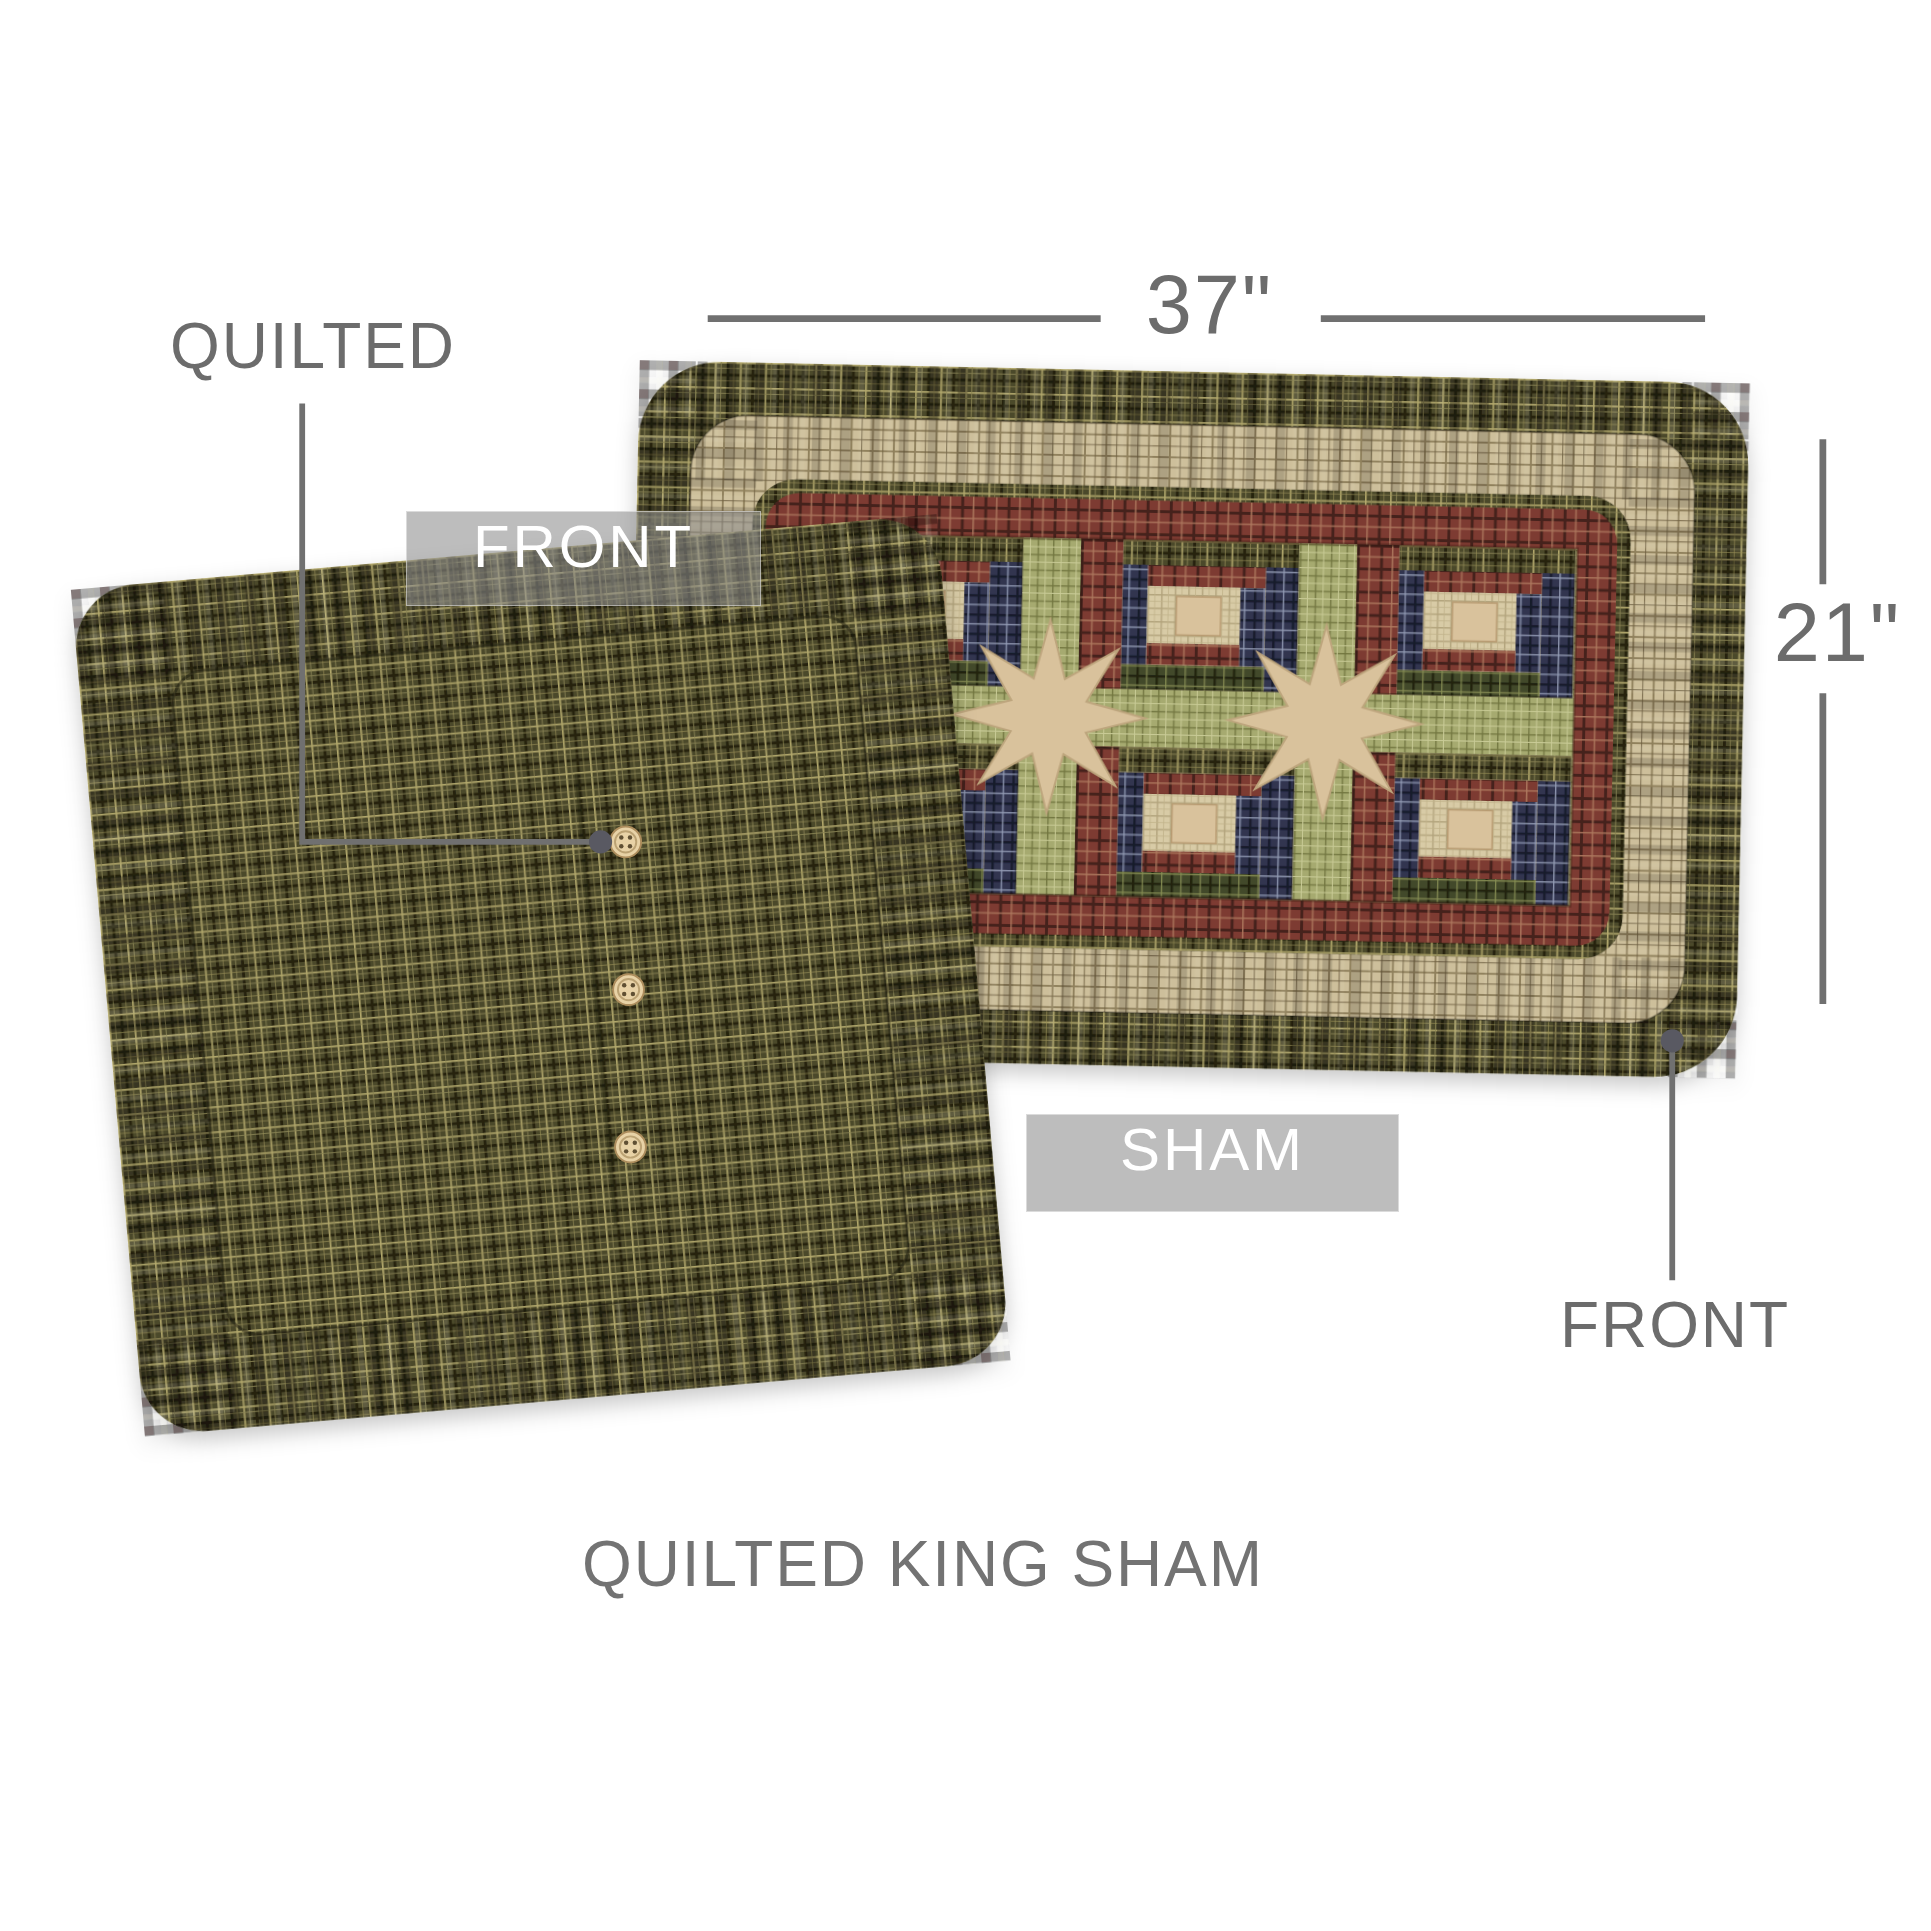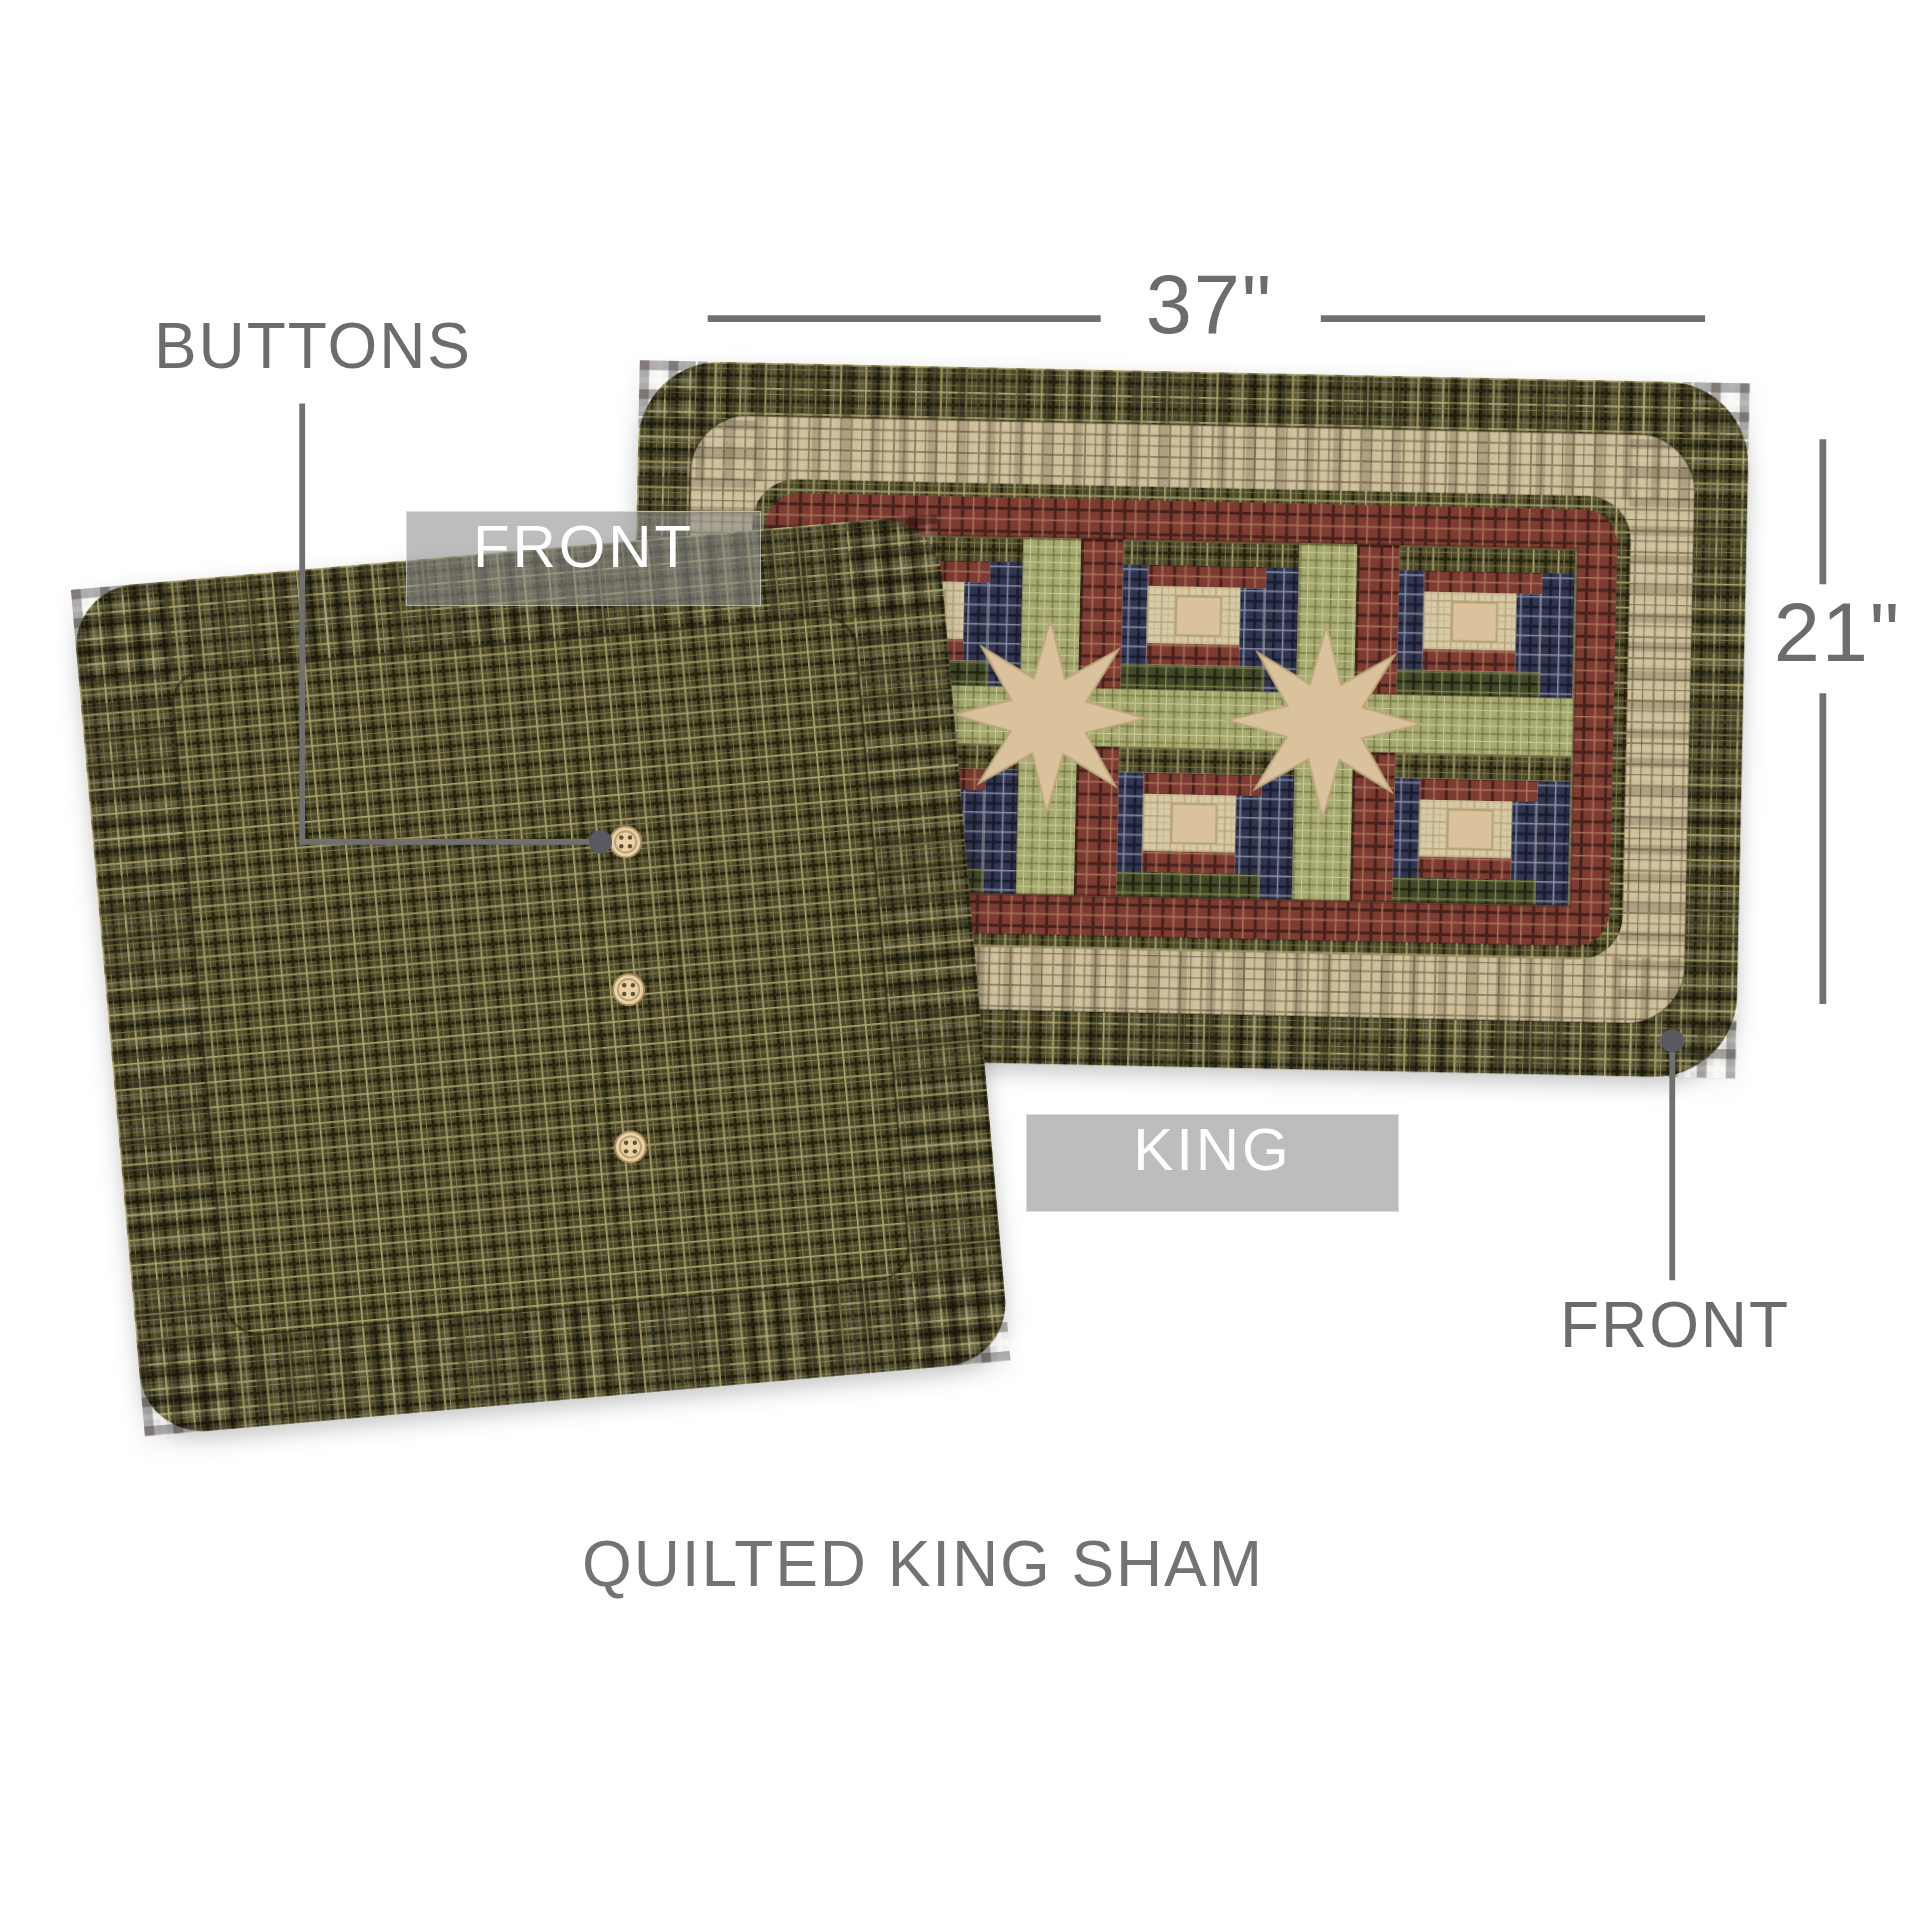--- a/index.html
+++ b/index.html
@@ -192,31 +192,31 @@
       <line x1="1888" y1="718" x2="1888" y2="1040"></line>
     </g>
     <g stroke="#707070" stroke-width="6" fill="none">
       <polyline points="313,418 313,872 618,872"></polyline>
       <line x1="1732" y1="1082" x2="1732" y2="1326"></line>
     </g>
     <circle cx="622" cy="872" r="12" fill="#595962"></circle>
     <circle cx="1732" cy="1078" r="12" fill="#595962"></circle>
   </svg>
 
-  <div class="callout lbl" style="left:120px;top:309px;width:386px;">BUTTONS</div>
+  <div class="callout lbl" style="left:120px;top:309px;width:386px;">QUILTED</div>
 
   <div class="callout dim" style="left:1108px;top:257px;width:203px;">37"</div>
 
   <div class="callout dim" style="left:1741px;top:585px;width:193px;">21"</div>
 
   <div class="overlay-box" style="left:406px;top:511px;width:353px;height:93px;">
     <span>FRONT</span>
   </div>
 
   <div class="overlay-box" style="left:1026px;top:1114px;width:371px;height:96px;">
-    <span>KING</span>
+    <span>SHAM</span>
   </div>
 
   <div class="callout lbl" style="left:1530px;top:1288px;width:290px;">FRONT</div>
 
   <div class="title">QUILTED KING SHAM</div>
 </div>
 
 
 </body></html>

